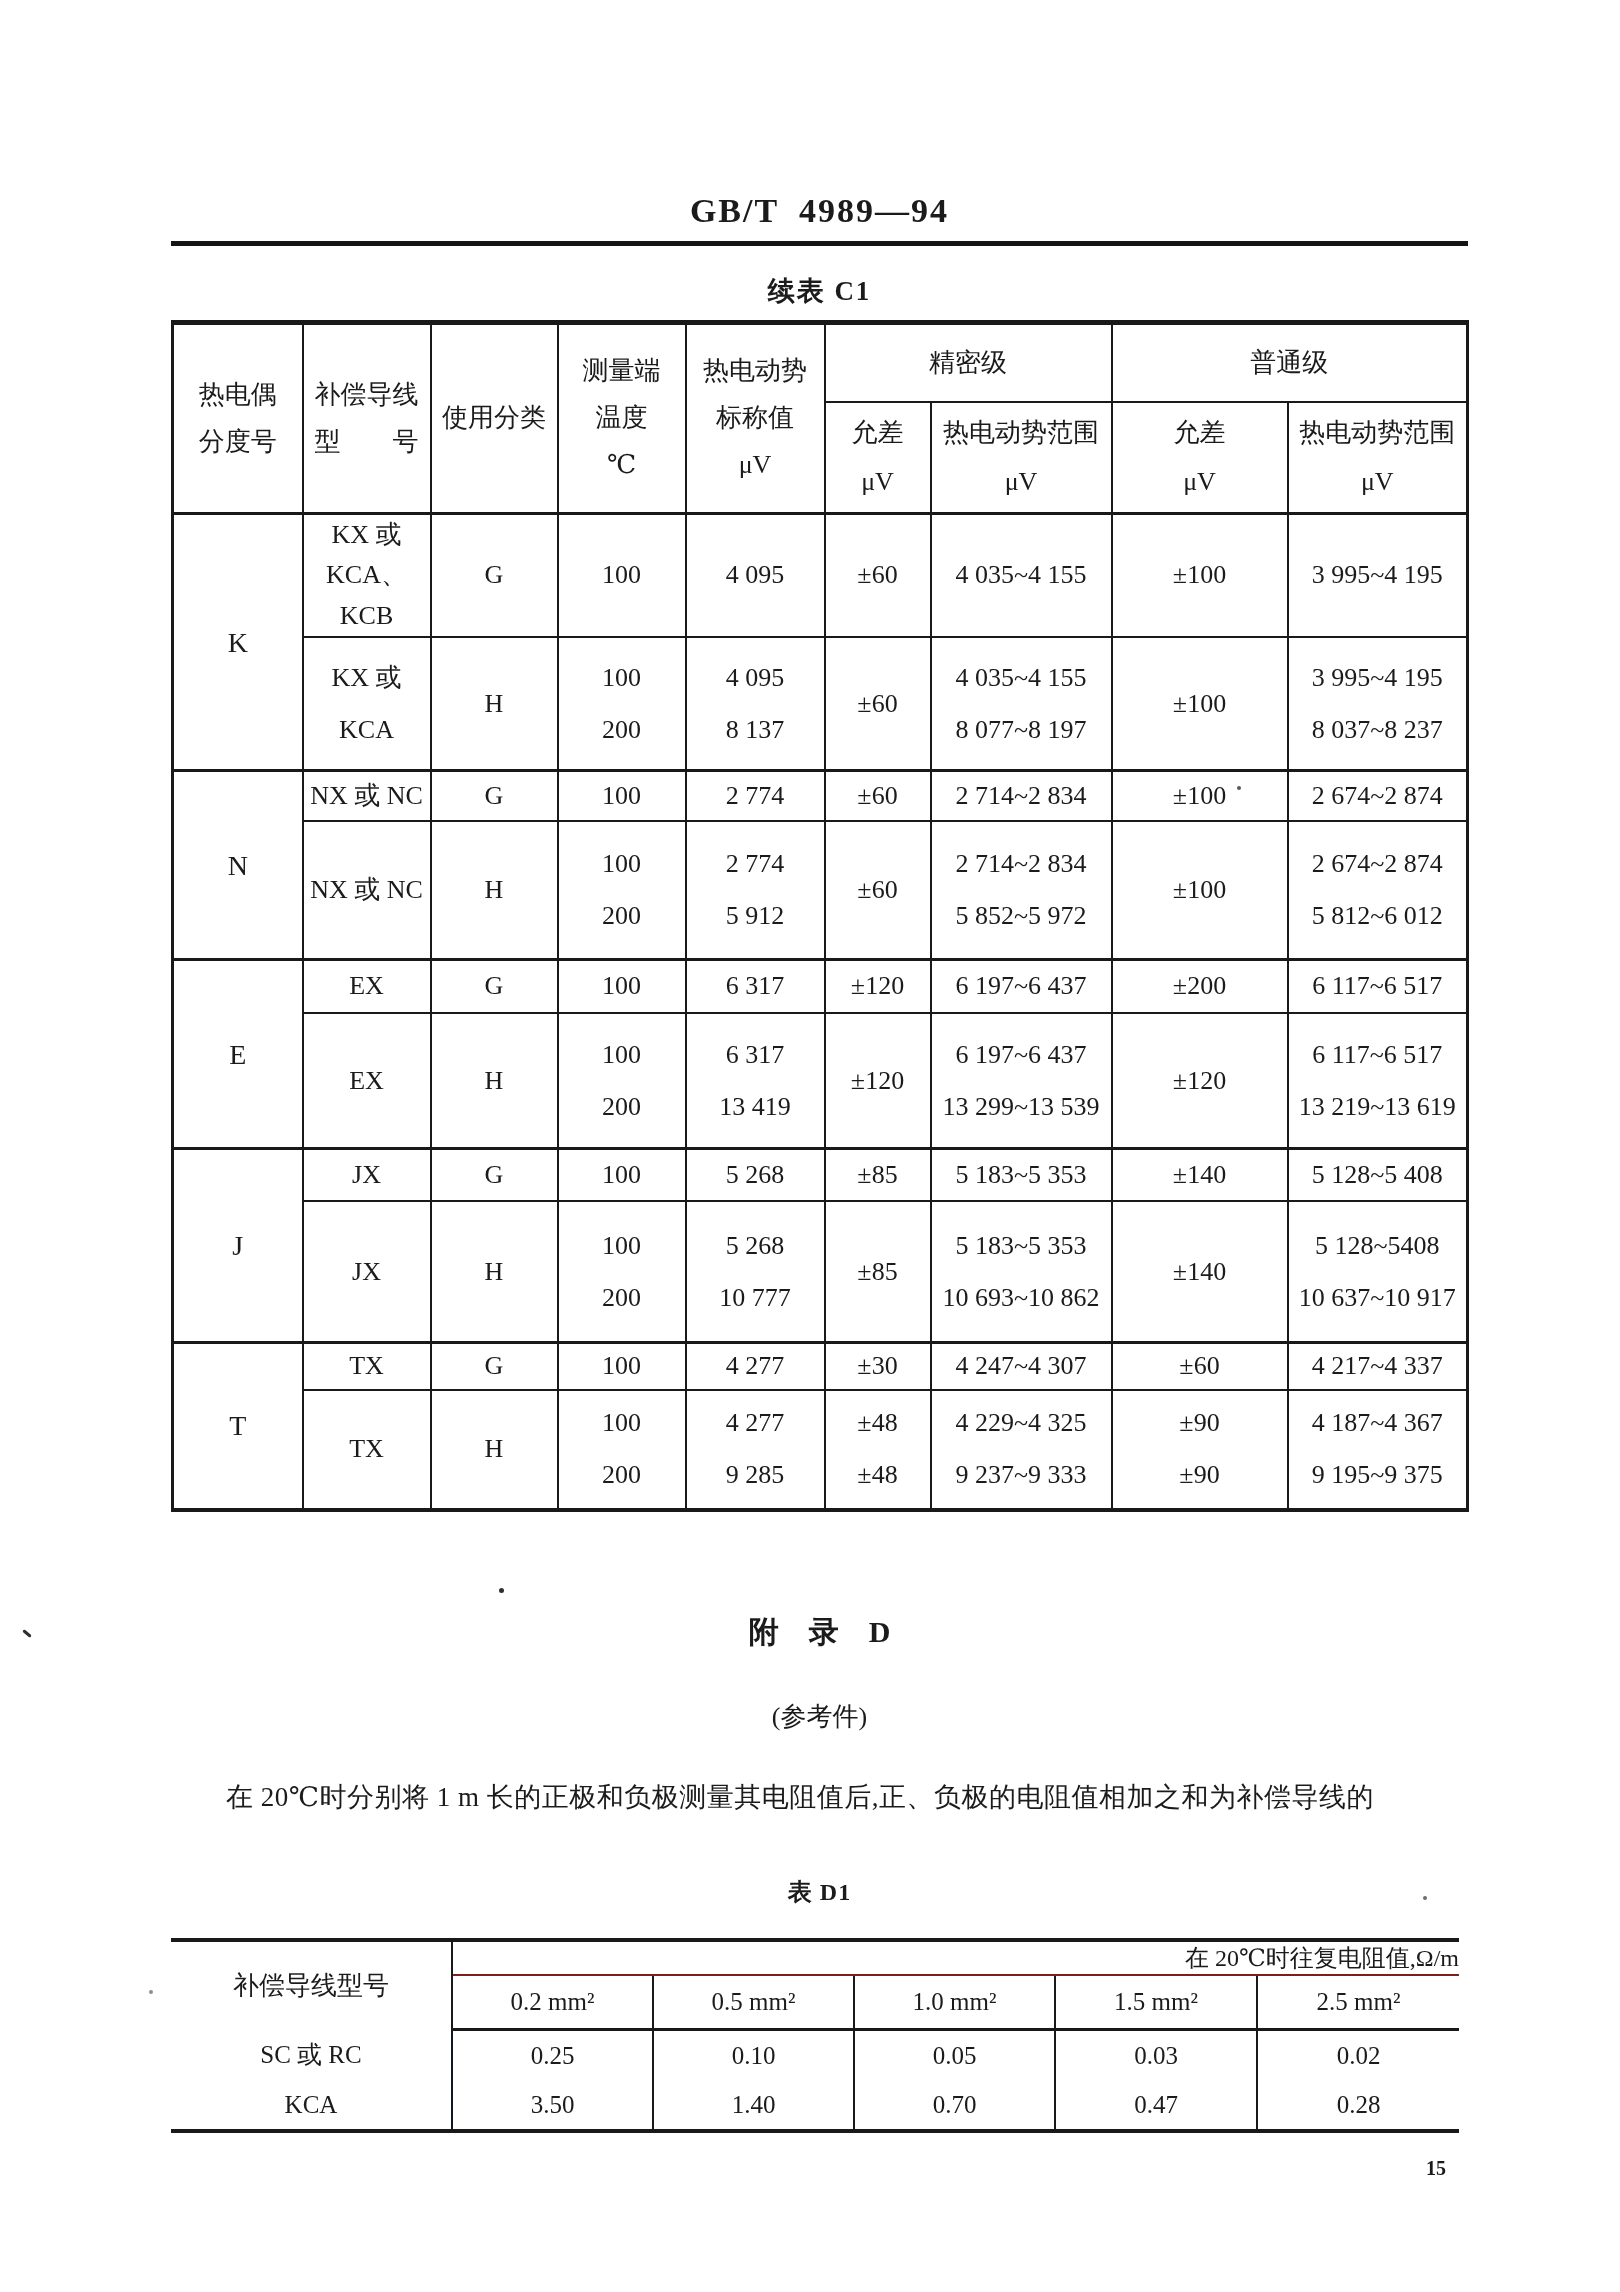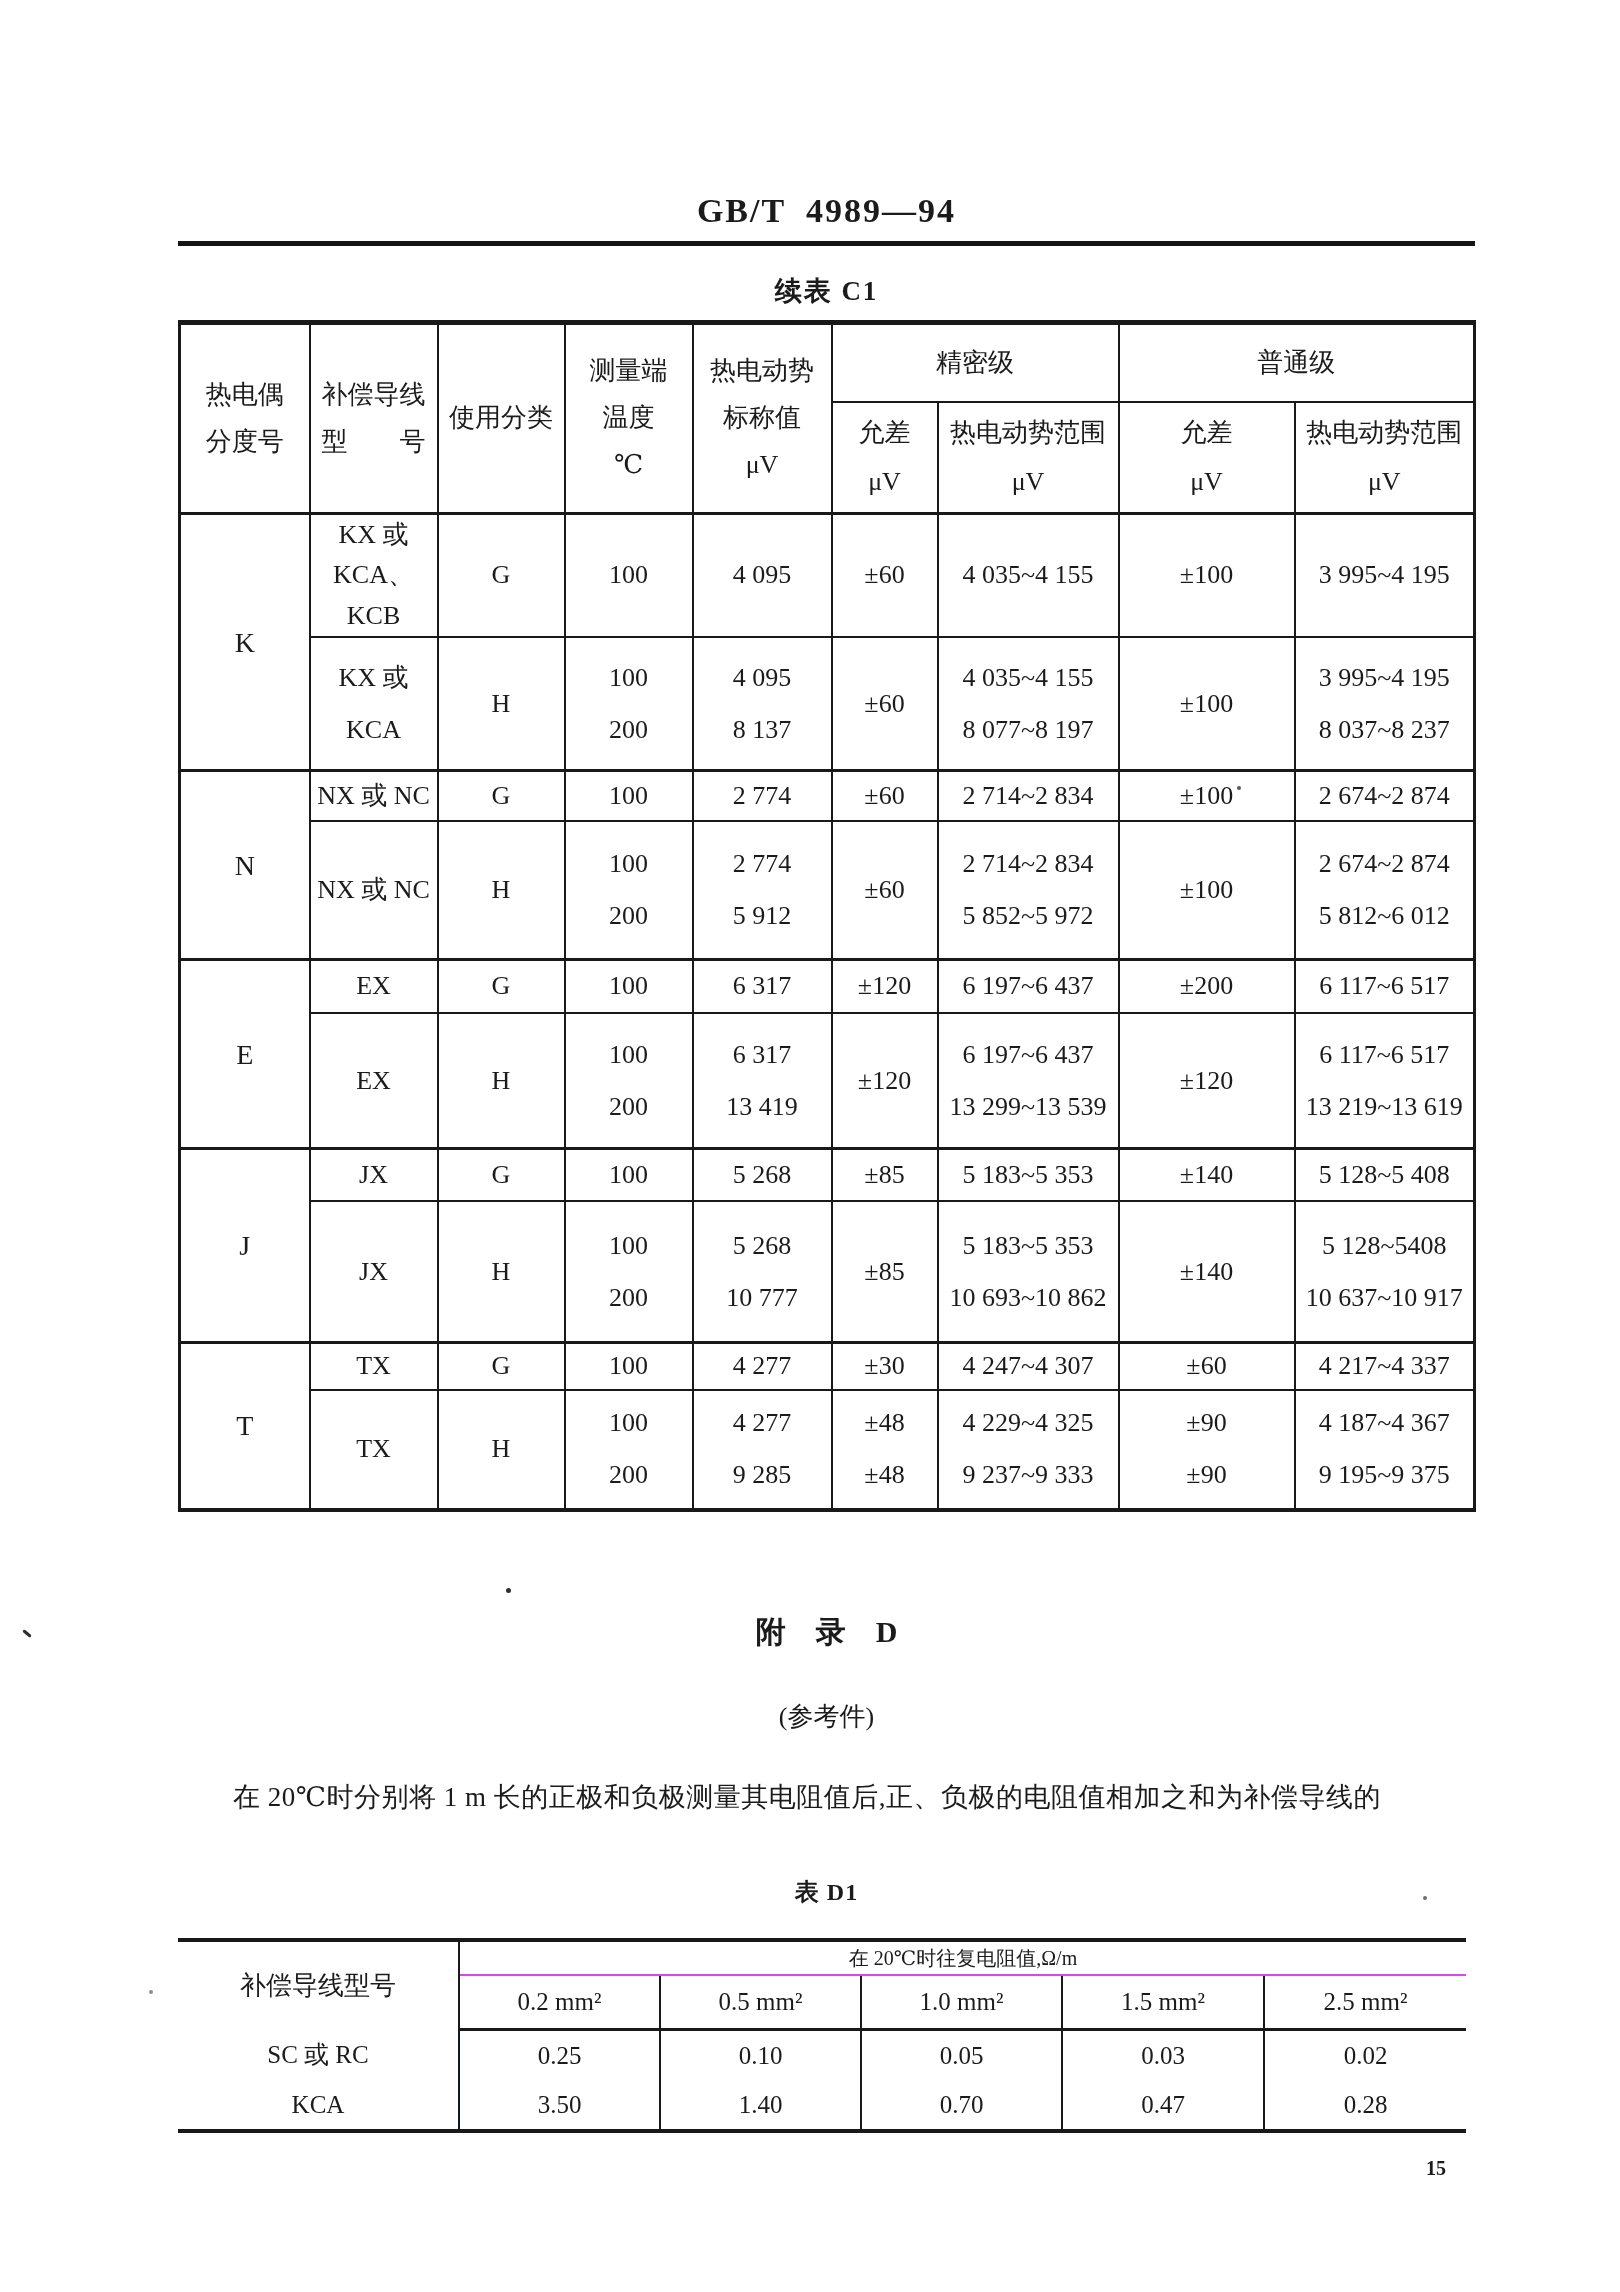--- a/index.html
+++ b/index.html
@@ -3,21 +3,21 @@
 <meta charset="utf-8">
 <style>
   html,body { margin:0; padding:0; }
   body {
     width:1621px; height:2292px; position:relative;
     background:#ffffff; color:#1b1b1b;
     font-family:"Liberation Serif","DejaVu Serif",serif;
     -webkit-font-smoothing:antialiased;
   }
   .abs { position:absolute; }
-  .col { position:absolute; left:178px; width:1297px; top:0; height:2175px; }
+  .col { position:absolute; left:171px; width:1297px; top:0; height:2175px; }
   .centered { width:100%; text-align:center; }
 
   .doc-code {
     top:192px; font-size:34px; font-weight:700;
     letter-spacing:2px; word-spacing:10px;
   }
   .head-rule { top:241px; left:0; width:100%; height:5px; background:#151515; }
   .c1-caption { top:273px; font-size:27px; font-weight:600; letter-spacing:2px; }
 
   
@@ -55,21 +55,21 @@
   #table-d1 {
     position:absolute; top:1938px; left:0; width:1288px;
     border-collapse:collapse; table-layout:fixed;
     border-top:4px solid #191919; border-bottom:4px solid #191919;
   }
   #table-d1 th, #table-d1 td {
     text-align:center; vertical-align:middle; font-weight:400;
     padding:0;
   }
   #table-d1 .d1-colhead { border-right:2px solid #191919; font-size:26px; }
-  #table-d1 .d1-span { height:32px; font-size:20px; line-height:30px; border-bottom:2px solid #d946ef; }
+  #table-d1 .d1-span { height:32px; font-size:24px; line-height:30px; border-bottom:2px solid #7f1d1d;text-align:right; }
   #table-d1 tr.sizes th { height:52px; font-size:25px; border-bottom:3px solid #191919; border-left:2px solid #191919; }
   #table-d1 tr.sizes th:first-child { border-left:none;margin-left:41px; }
   #table-d1 tbody td, #table-d1 tbody th { height:49px; font-size:25px; }
   #table-d1 tbody th { border-right:2px solid #0f172a; }
   #table-d1 tbody td { border-left:2px solid #191919; }
 
   .pageno { top:2157px; left:1411px; width:50px; text-align:center; font-size:20px; font-weight:600; }
 
   .speck { position:absolute; background:#2f2f2f; border-radius:50%; }
 </style>

